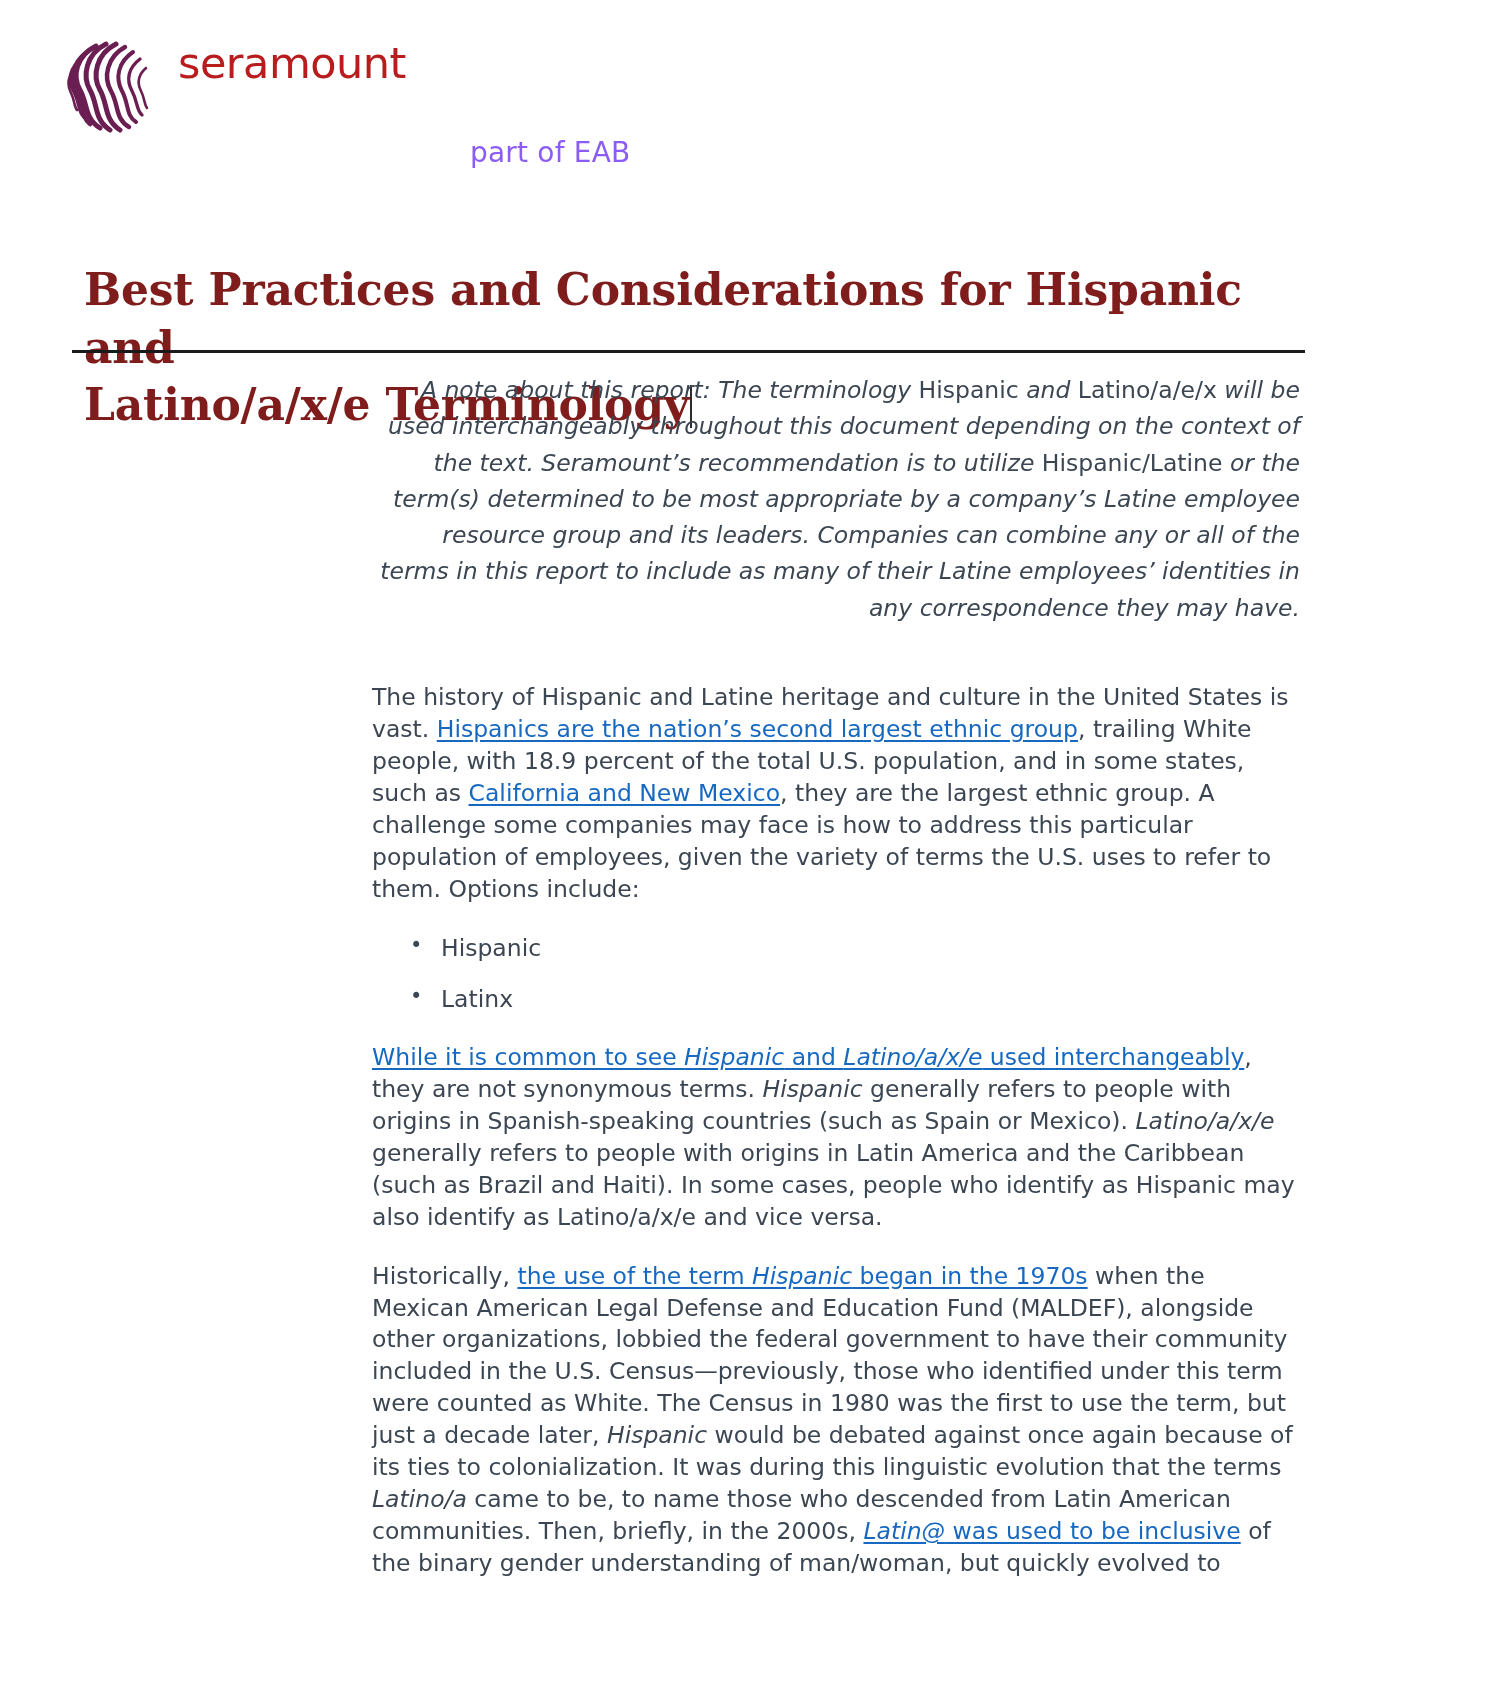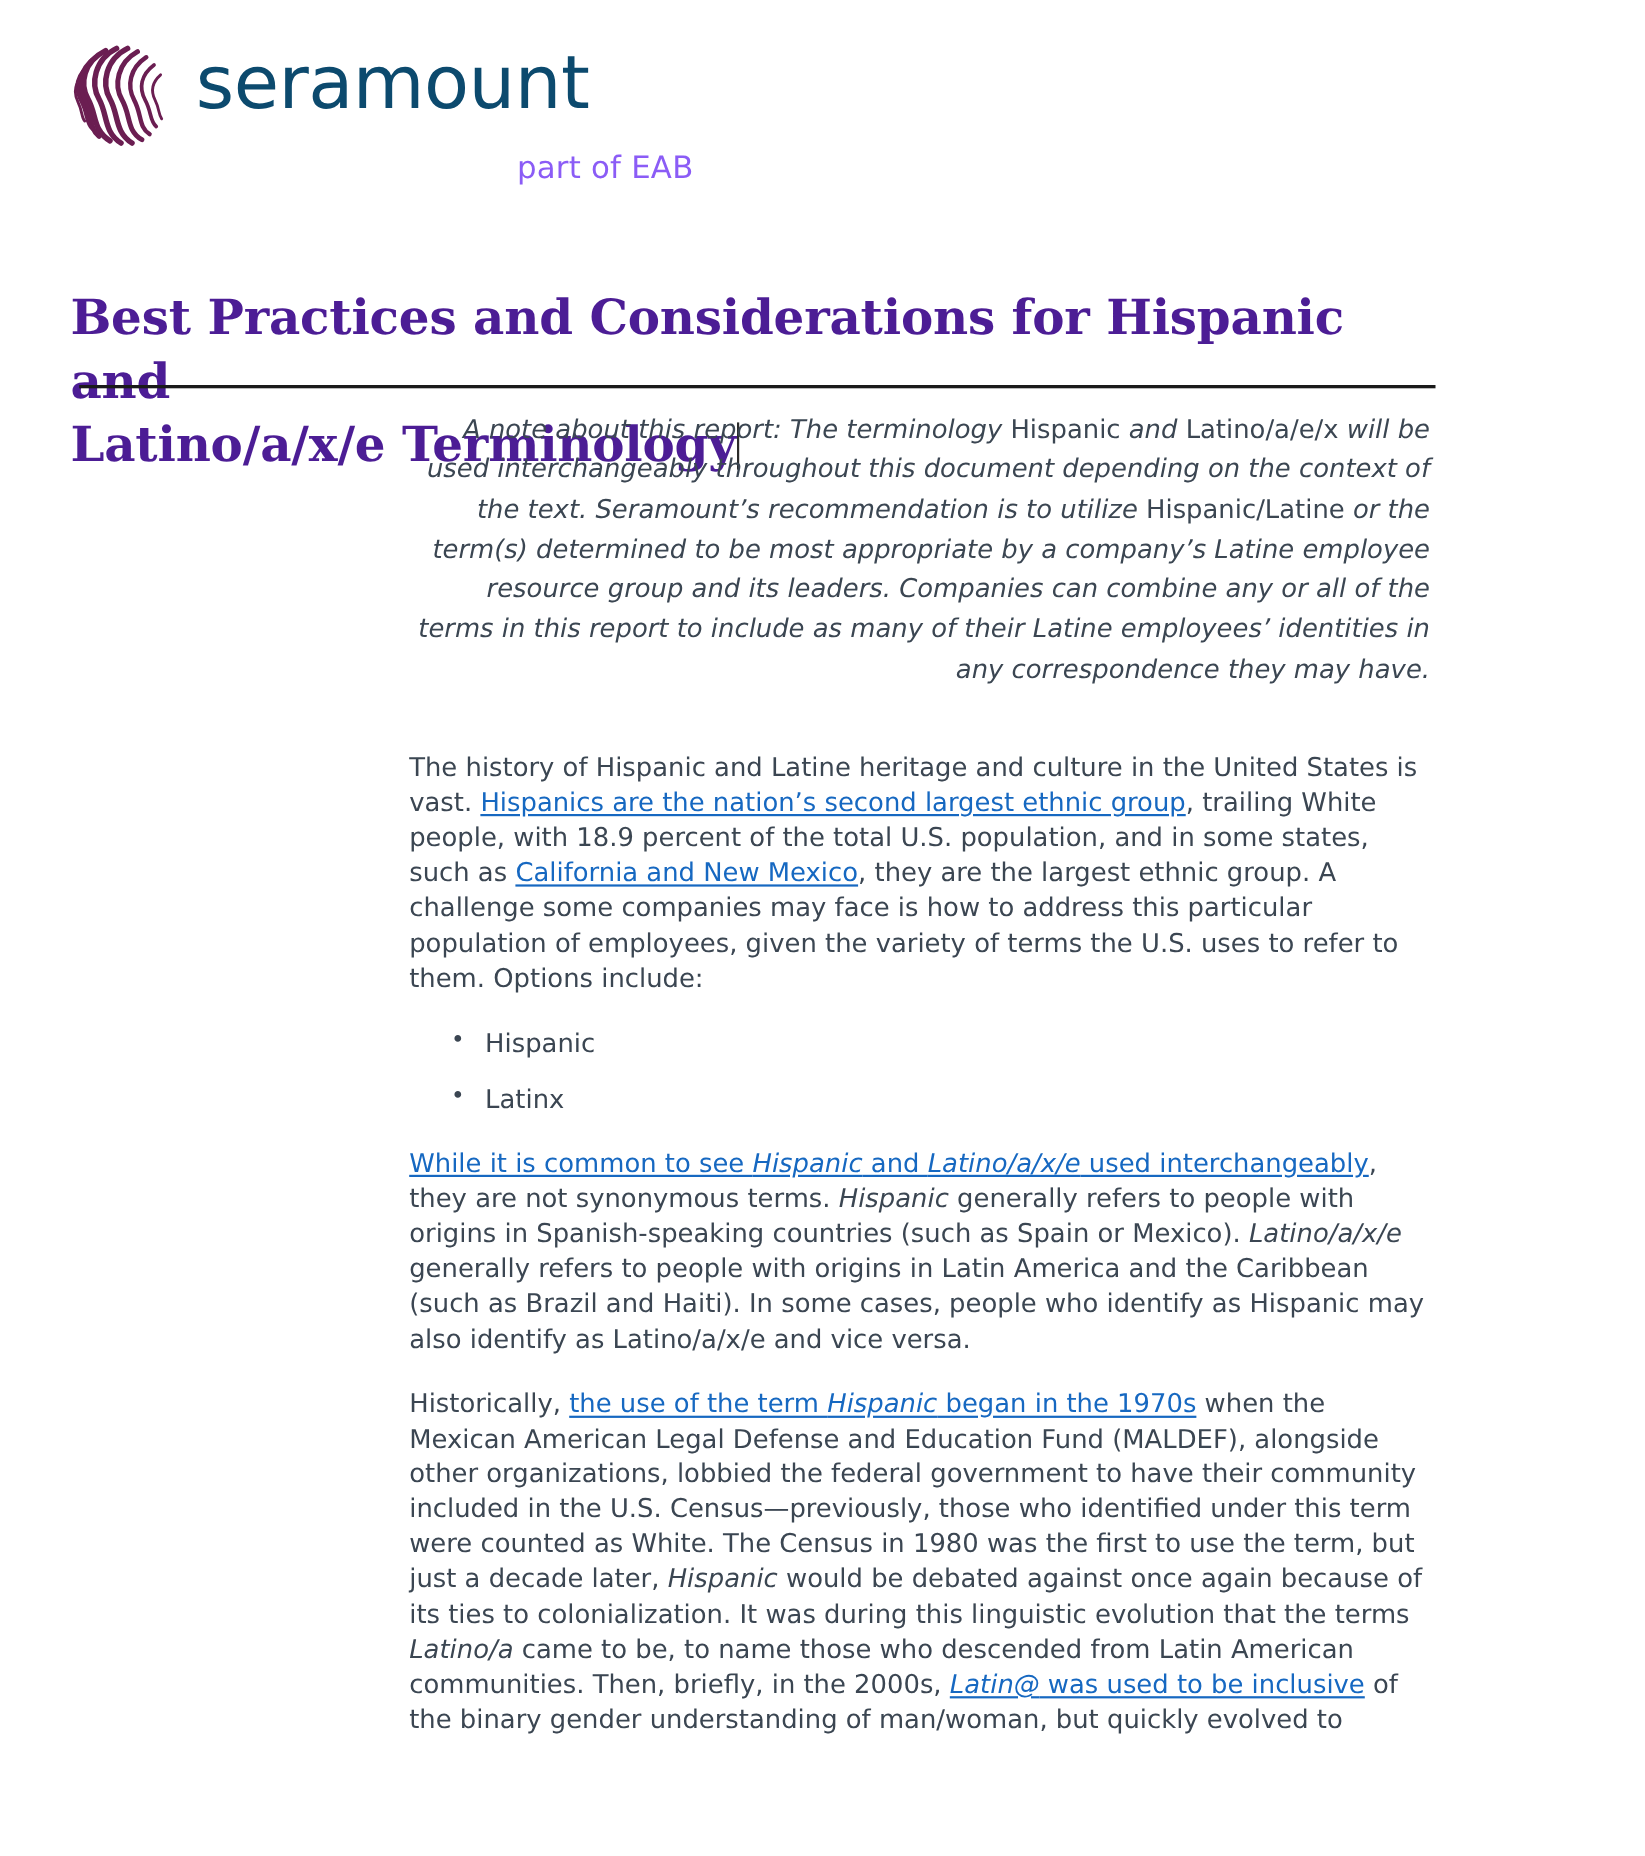--- a/index.html
+++ b/index.html
@@ -30,49 +30,49 @@
     left: 0;
     top: 8px;
     width: 92px;
     height: 96px;
   }
   .logo-word {
     position: absolute;
     left: 112px;
     top: 12px;
     font-family: "DejaVu Sans", sans-serif;
-    font-size: 67px;
+    font-size: 43px;
     letter-spacing: -0.5px;
-    color: #0c4a6e;
+    color: #b91c1c;
     font-weight: 400;
     line-height: 1;
     white-space: nowrap;
   }
   .logo-sub {
     position: absolute;
     left: 404px;
     top: 106px;
     font-family: "DejaVu Sans", sans-serif;
     font-size: 28px;
     color: #8b5cf6;
     letter-spacing: 0.2px;
     white-space: nowrap;
   }
 
   
   .doc-title {
     position: absolute;
-    left: 64px;
+    left: 84px;
     top: 232px;
     width: 1240px;
     font-family: "DejaVu Serif", serif;
     font-weight: bold;
     font-size: 44px;
     line-height: 1.30;
-    color: #4c1d95;
+    color: #7f1d1d;
     letter-spacing: -0.2px;
   }
   .title-caret {
     display: inline-block;
     width: 2px;
     height: 43px;
     background: #2b2b2b;
     vertical-align: -8px;
     margin-left: 1px;
   }

